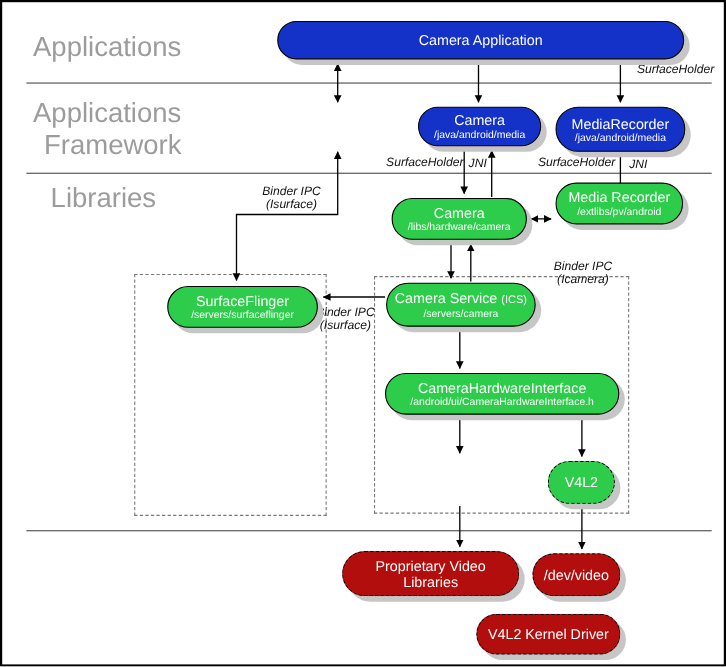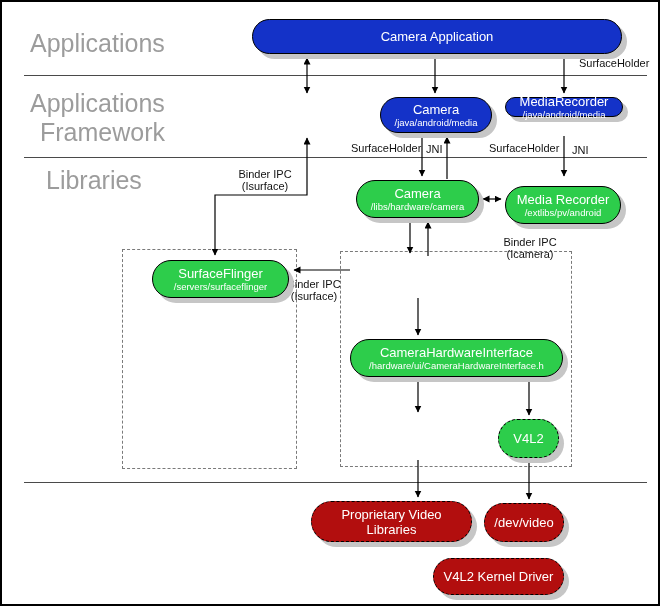--- a/index.html
+++ b/index.html
@@ -10,21 +10,21 @@
   .pill{position:absolute;border:1.6px solid #000;border-radius:999px;color:#fff;display:flex;flex-direction:column;
         align-items:center;justify-content:center;text-align:center;box-sizing:border-box;
         box-shadow:5px 5px 0 0 var(--shadow);padding:1px 6px;}
   .pill.blue{background:var(--blue);text-align:center;}
   .pill.green{background:var(--green);}
   .pill.red{background:var(--red);}
   .pill.dashed{border-style:dashed;}
   .pill .t{font-size:13px;line-height:15px;}
   .pill .t .suffix{font-size:10px;}
   .pill .s{font-size:9.5px;line-height:11px;}
-  .elabel{position:absolute;font-size:11px;line-height:12px;color:#111;white-space:nowrap;}
+  .elabel{position:absolute;font-size:11px;line-height:12px;color:#111;white-space:nowrap;font-style:italic;}
   .elabel.center{text-align:center;white-space:normal;}
   svg.edges{position:absolute;left:0;top:0;pointer-events:none;}
 </style>
 </head>
 <body>
 
 <div class="canvas">
 
   <div class="sep" style="top:73px"></div>
   <div class="sep" style="top:155px"></div>
@@ -84,42 +84,46 @@
   </div>
 
   <div class="pill blue" style="left:250px;top:17px;width:370px;height:35px">
     <span class="t">Camera Application</span>
   </div>
 
   <div class="pill blue" style="left:378px;top:95px;width:112px;height:36px">
     <span class="t">Camera</span>
     <span class="s">/java/android/media</span>
   </div>
-  <div class="pill blue" style="left:503px;top:95px;width:118px;height:20px">
+  <div class="pill blue" style="left:503px;top:95px;width:118px;height:41px">
     <span class="t">MediaRecorder</span>
     <span class="s">/java/android/media</span>
   </div>
 
   <div class="pill green" style="left:354px;top:178px;width:123px;height:38px">
     <span class="t">Camera</span>
     <span class="s">/libs/hardware/camera</span>
   </div>
-  <div class="pill green" style="left:503px;top:184px;width:116px;height:38px">
+  <div class="pill green" style="left:503px;top:164px;width:116px;height:38px">
     <span class="t">Media Recorder</span>
     <span class="s">/extlibs/pv/android</span>
   </div>
 
   <div class="pill green" style="left:150px;top:258px;width:137px;height:38px">
     <span class="t">SurfaceFlinger</span>
     <span class="s">/servers/surfaceflinger</span>
   </div>
+  <div class="pill green" style="left:349px;top:255px;width:136px;height:40px">
+    <span class="t"><span>Camera Service</span>&nbsp;<span class="suffix">(ICS)</span></span>
+    <span class="s">/servers/camera</span>
+  </div>
 
   <div class="pill green" style="left:348px;top:337px;width:213px;height:38px">
     <span class="t">CameraHardwareInterface</span>
-    <span class="s">/hardware/ui/CameraHardwareInterface.h</span>
+    <span class="s">/android/ui/CameraHardwareInterface.h</span>
   </div>
 
   <div class="pill green dashed" style="left:496px;top:417px;width:61px;height:39px">
     <span class="t">V4L2</span>
   </div>
 
   <div class="pill red dashed" style="left:309px;top:499px;width:161px;height:41px">
     <span class="t">Proprietary Video Libraries</span>
   </div>
   <div class="pill red dashed" style="left:482px;top:501px;width:80px;height:39px">

